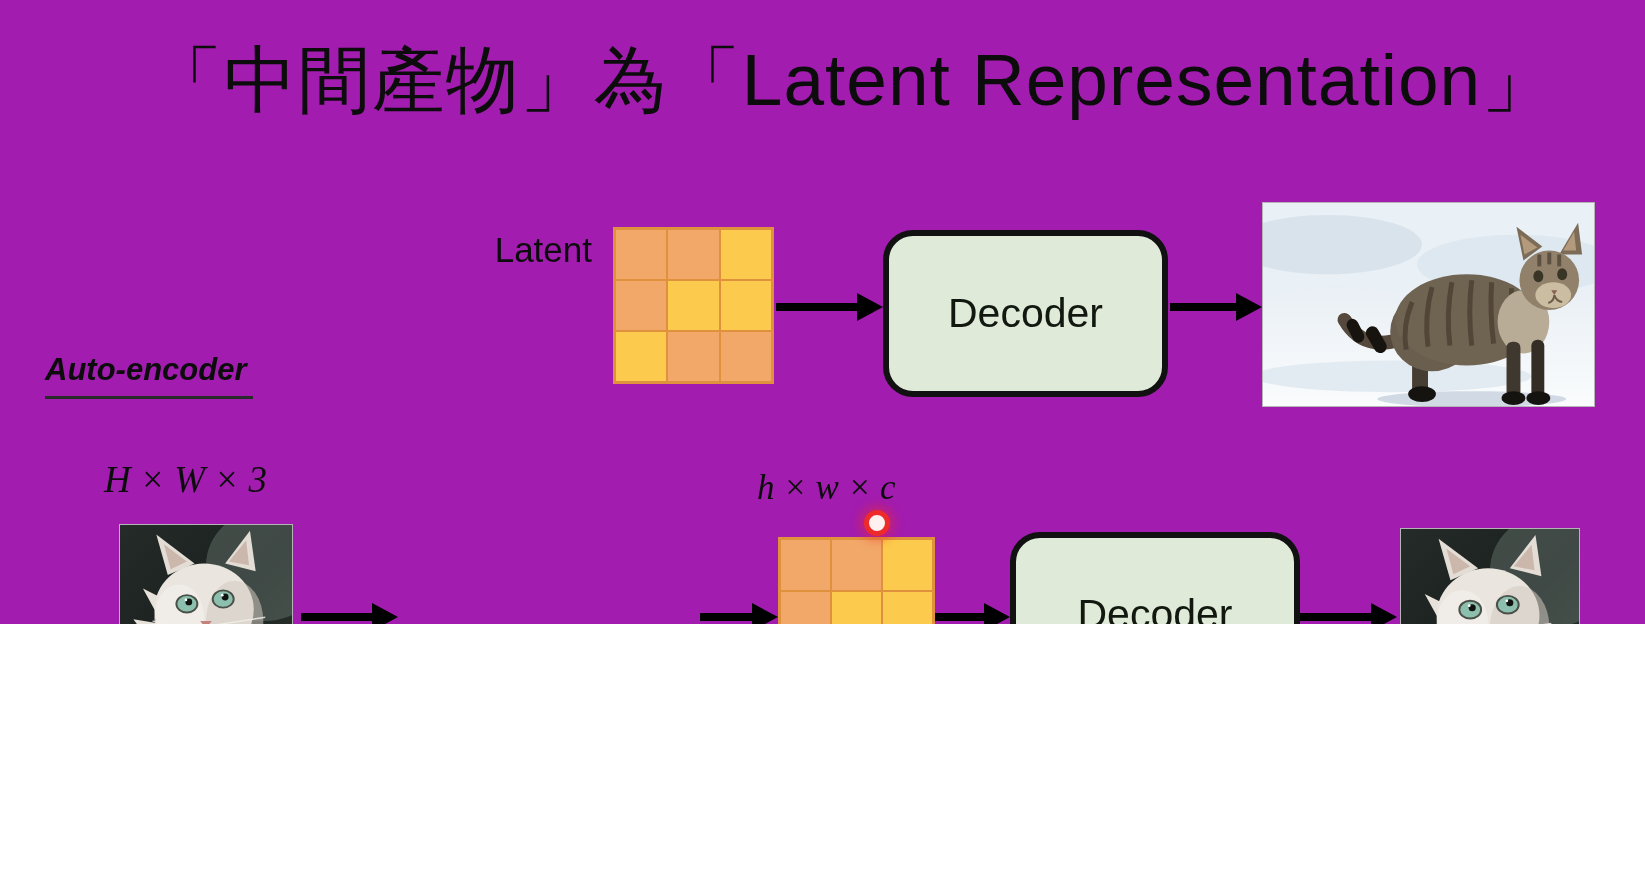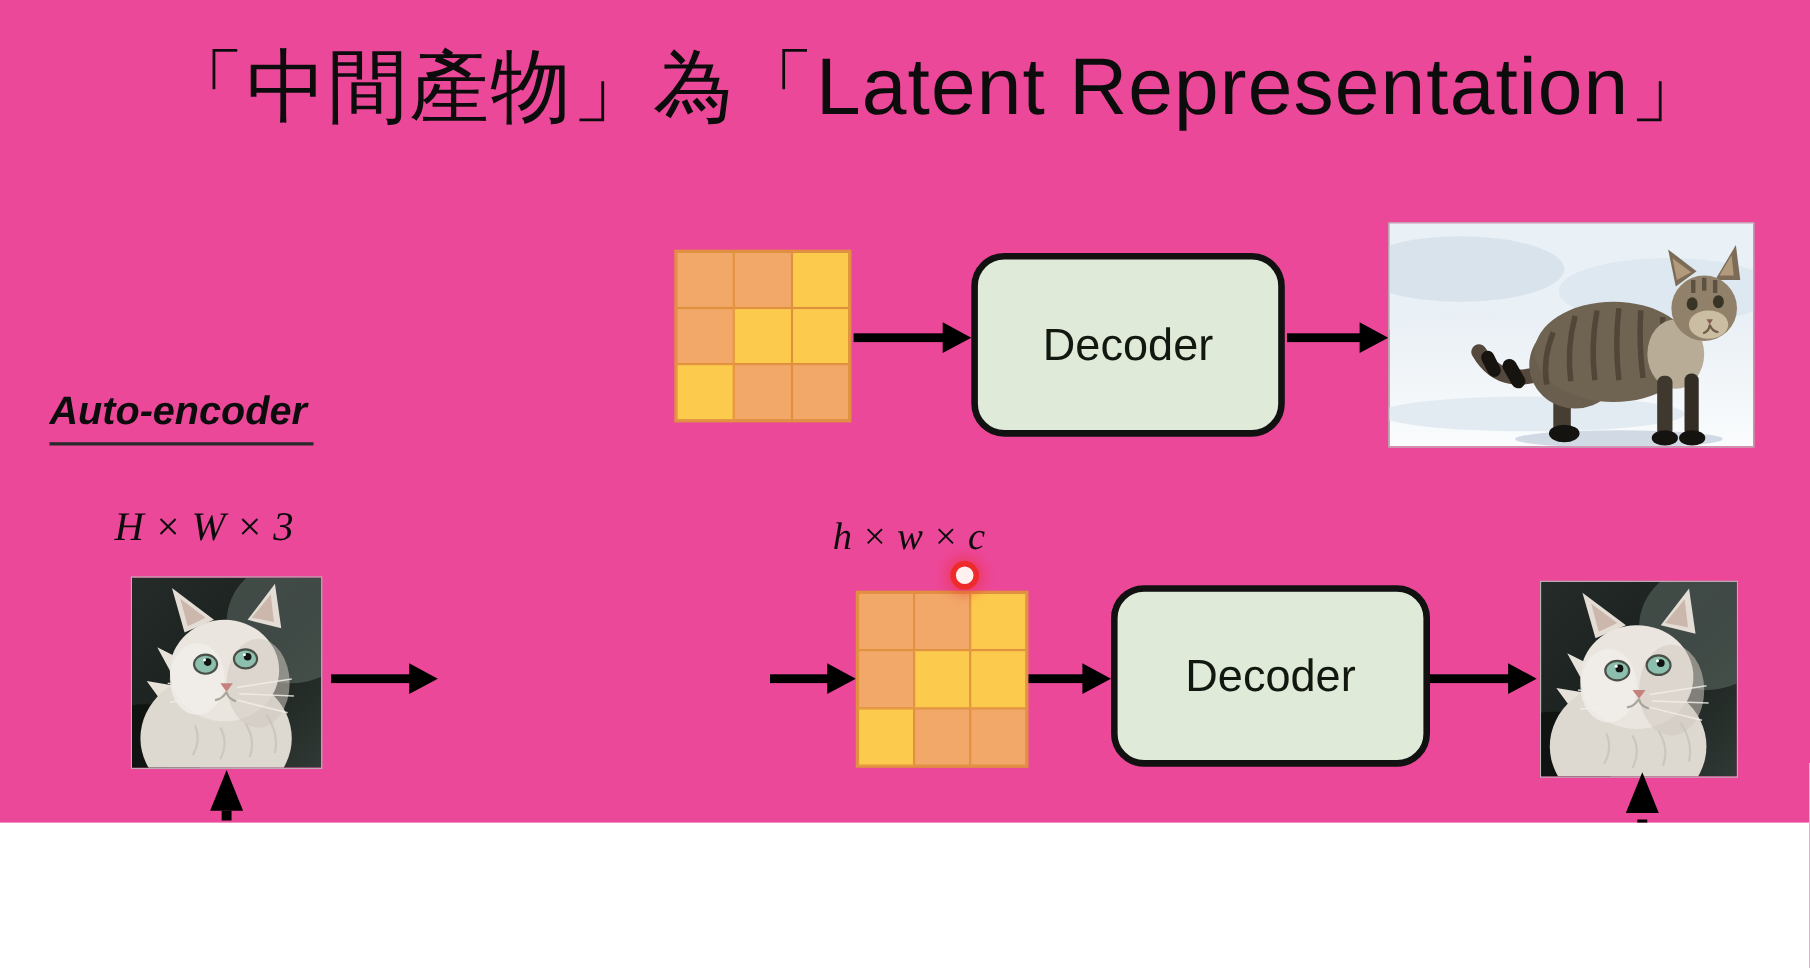--- a/index.html
+++ b/index.html
@@ -1,30 +1,30 @@
 <!DOCTYPE html>
 <html><head>
 <meta charset="utf-8">
 <style>
   html,body{margin:0;padding:0;background:#ffffff;}
   .stage{
-    position:relative;width:1645px;height:748px;background:#ec4899;overflow:hidden;
+    position:relative;width:1645px;height:624px;background:#a21caf;overflow:hidden;
     font-family:"Liberation Sans","DejaVu Sans",sans-serif;color:#0c0c0c;
   }
   .slide-title{
     position:absolute;left:60px;right:0;top:36px;text-align:center;
     font-size:73px;line-height:1.2;letter-spacing:1px;white-space:nowrap;
   }
   .latent-label{
     position:absolute;left:280px;top:226px;width:312px;text-align:right;
     font-size:35px;line-height:48px;
   }
   .section-label{
     position:absolute;left:45px;top:352px;
-    font-size:36px;font-weight:bold;font-style:italic;
+    font-size:31px;font-weight:bold;font-style:italic;
     border-bottom:3px solid #2a2a2a;padding:0 6px 8px 0;
   }
   .math-label{
     position:absolute;font-family:"Liberation Serif","DejaVu Serif",serif;
     font-style:italic;font-size:37px;white-space:nowrap;
   }
   #dims-input{left:104px;top:458px;}
   #dims-latent{left:757px;top:468px;font-size:35px;}
   .grid3{
     position:absolute;display:grid;
@@ -68,20 +68,21 @@
   .hidden-defs{position:absolute;width:0;height:0;overflow:hidden;}
 </style>
 </head>
 <body>
 
 <div class="stage" style="--grid-border: #E0913D; --encoder-fill: #DCE5F2; --decoder-fill: #DFEAD8; --pointer-red: #EE2B2B;">
 
   <div class="slide-title">「中間產物」為「Latent Representation」</div>
 
   <div class="latent-label">
+    <div>Latent</div>
   </div>
 
   <div class="section-label">Auto-encoder</div>
 
   <div id="dims-input" class="math-label">H × W × 3</div>
   <div id="dims-latent" class="math-label">h × w × c</div>
 
   <div id="grid-top" class="grid3">
       <div class="cell" style="background: rgb(242, 168, 105);"></div>
       <div class="cell" style="background: rgb(242, 168, 105);"></div>

